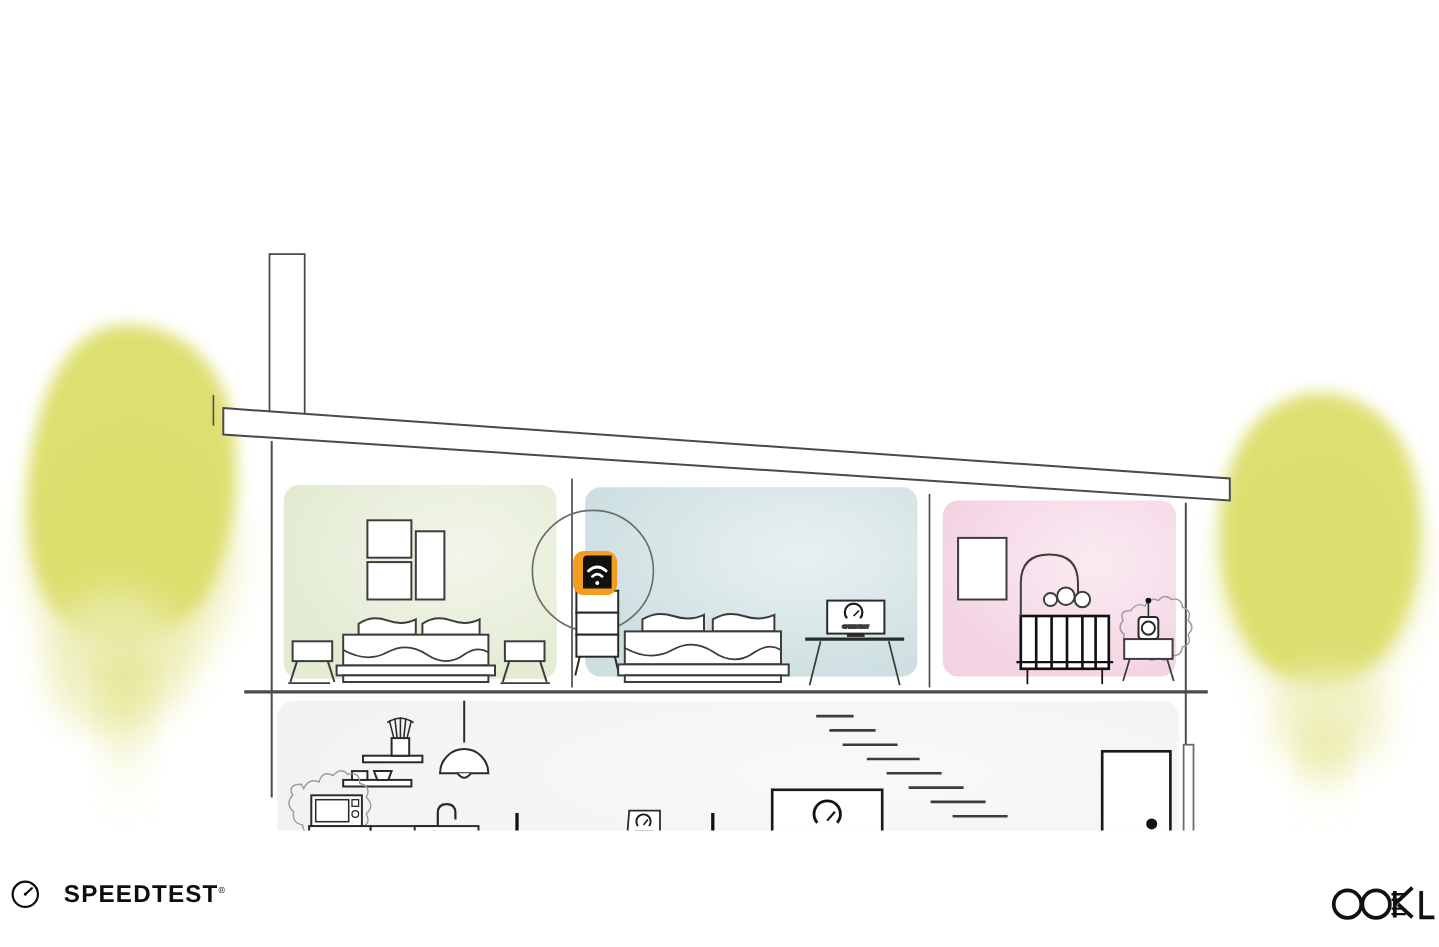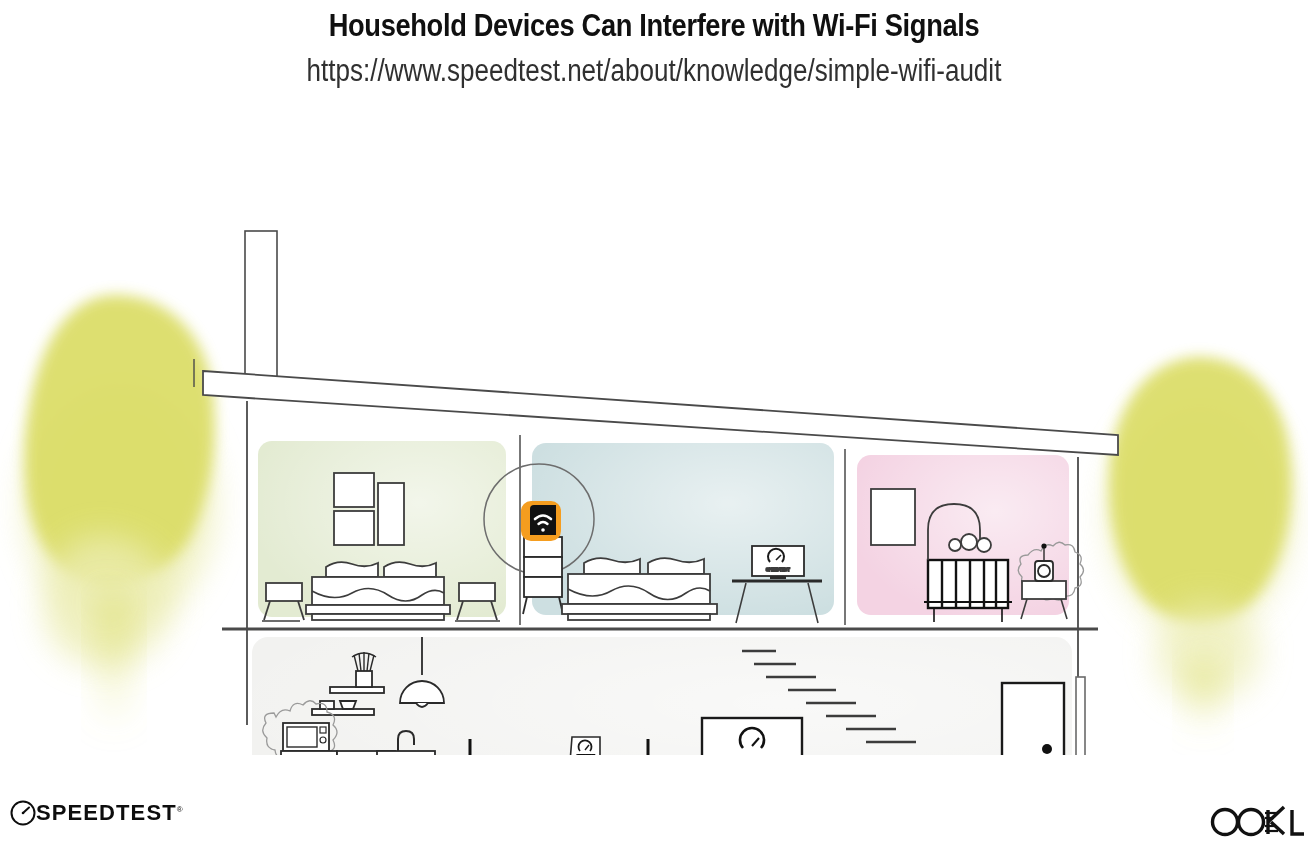--- a/index.html
+++ b/index.html
@@ -73,21 +73,21 @@
     top: 780px;
     width: 1308px;
     height: 81px;
   }
   #speedtest-logo {
     position: absolute;
     left: 10px;
     top: 20px;
     display: flex;
     align-items: center;
-    gap: 0;
+    gap: 22px;
   }
   #speedtest-wordmark {
     font-family: "Liberation Sans", sans-serif;
     font-size: 22px;
     font-weight: bold;
     letter-spacing: 1.1px;
     color: #0d0d0d;
     position: relative;
   }
   #speedtest-tm {
@@ -103,24 +103,20 @@
     overflow: hidden;
     width: 100px;
     height: 40px;
   }
 </style>
 </head>
 <body>
 
 <div id="page">
 
-  <div id="header">
-    <h1 id="title">Household Devices Can Interfere with Wi-Fi Signals</h1>
-    <div id="subtitle">https://www.speedtest.net/about/knowledge/simple-wifi-audit</div>
-  </div>
 
   <div id="illustration">
     <svg width="1308" height="650" viewBox="0 0 1308 650" xmlns="http://www.w3.org/2000/svg">
       <defs>
 
         <filter id="blobBlur" x="-30%" y="-30%" width="160%" height="160%">
           <feGaussianBlur stdDeviation="7"></feGaussianBlur>
         </filter>
         <filter id="blobBlurSoft" x="-40%" y="-40%" width="180%" height="180%">
           <feGaussianBlur stdDeviation="16"></feGaussianBlur>

